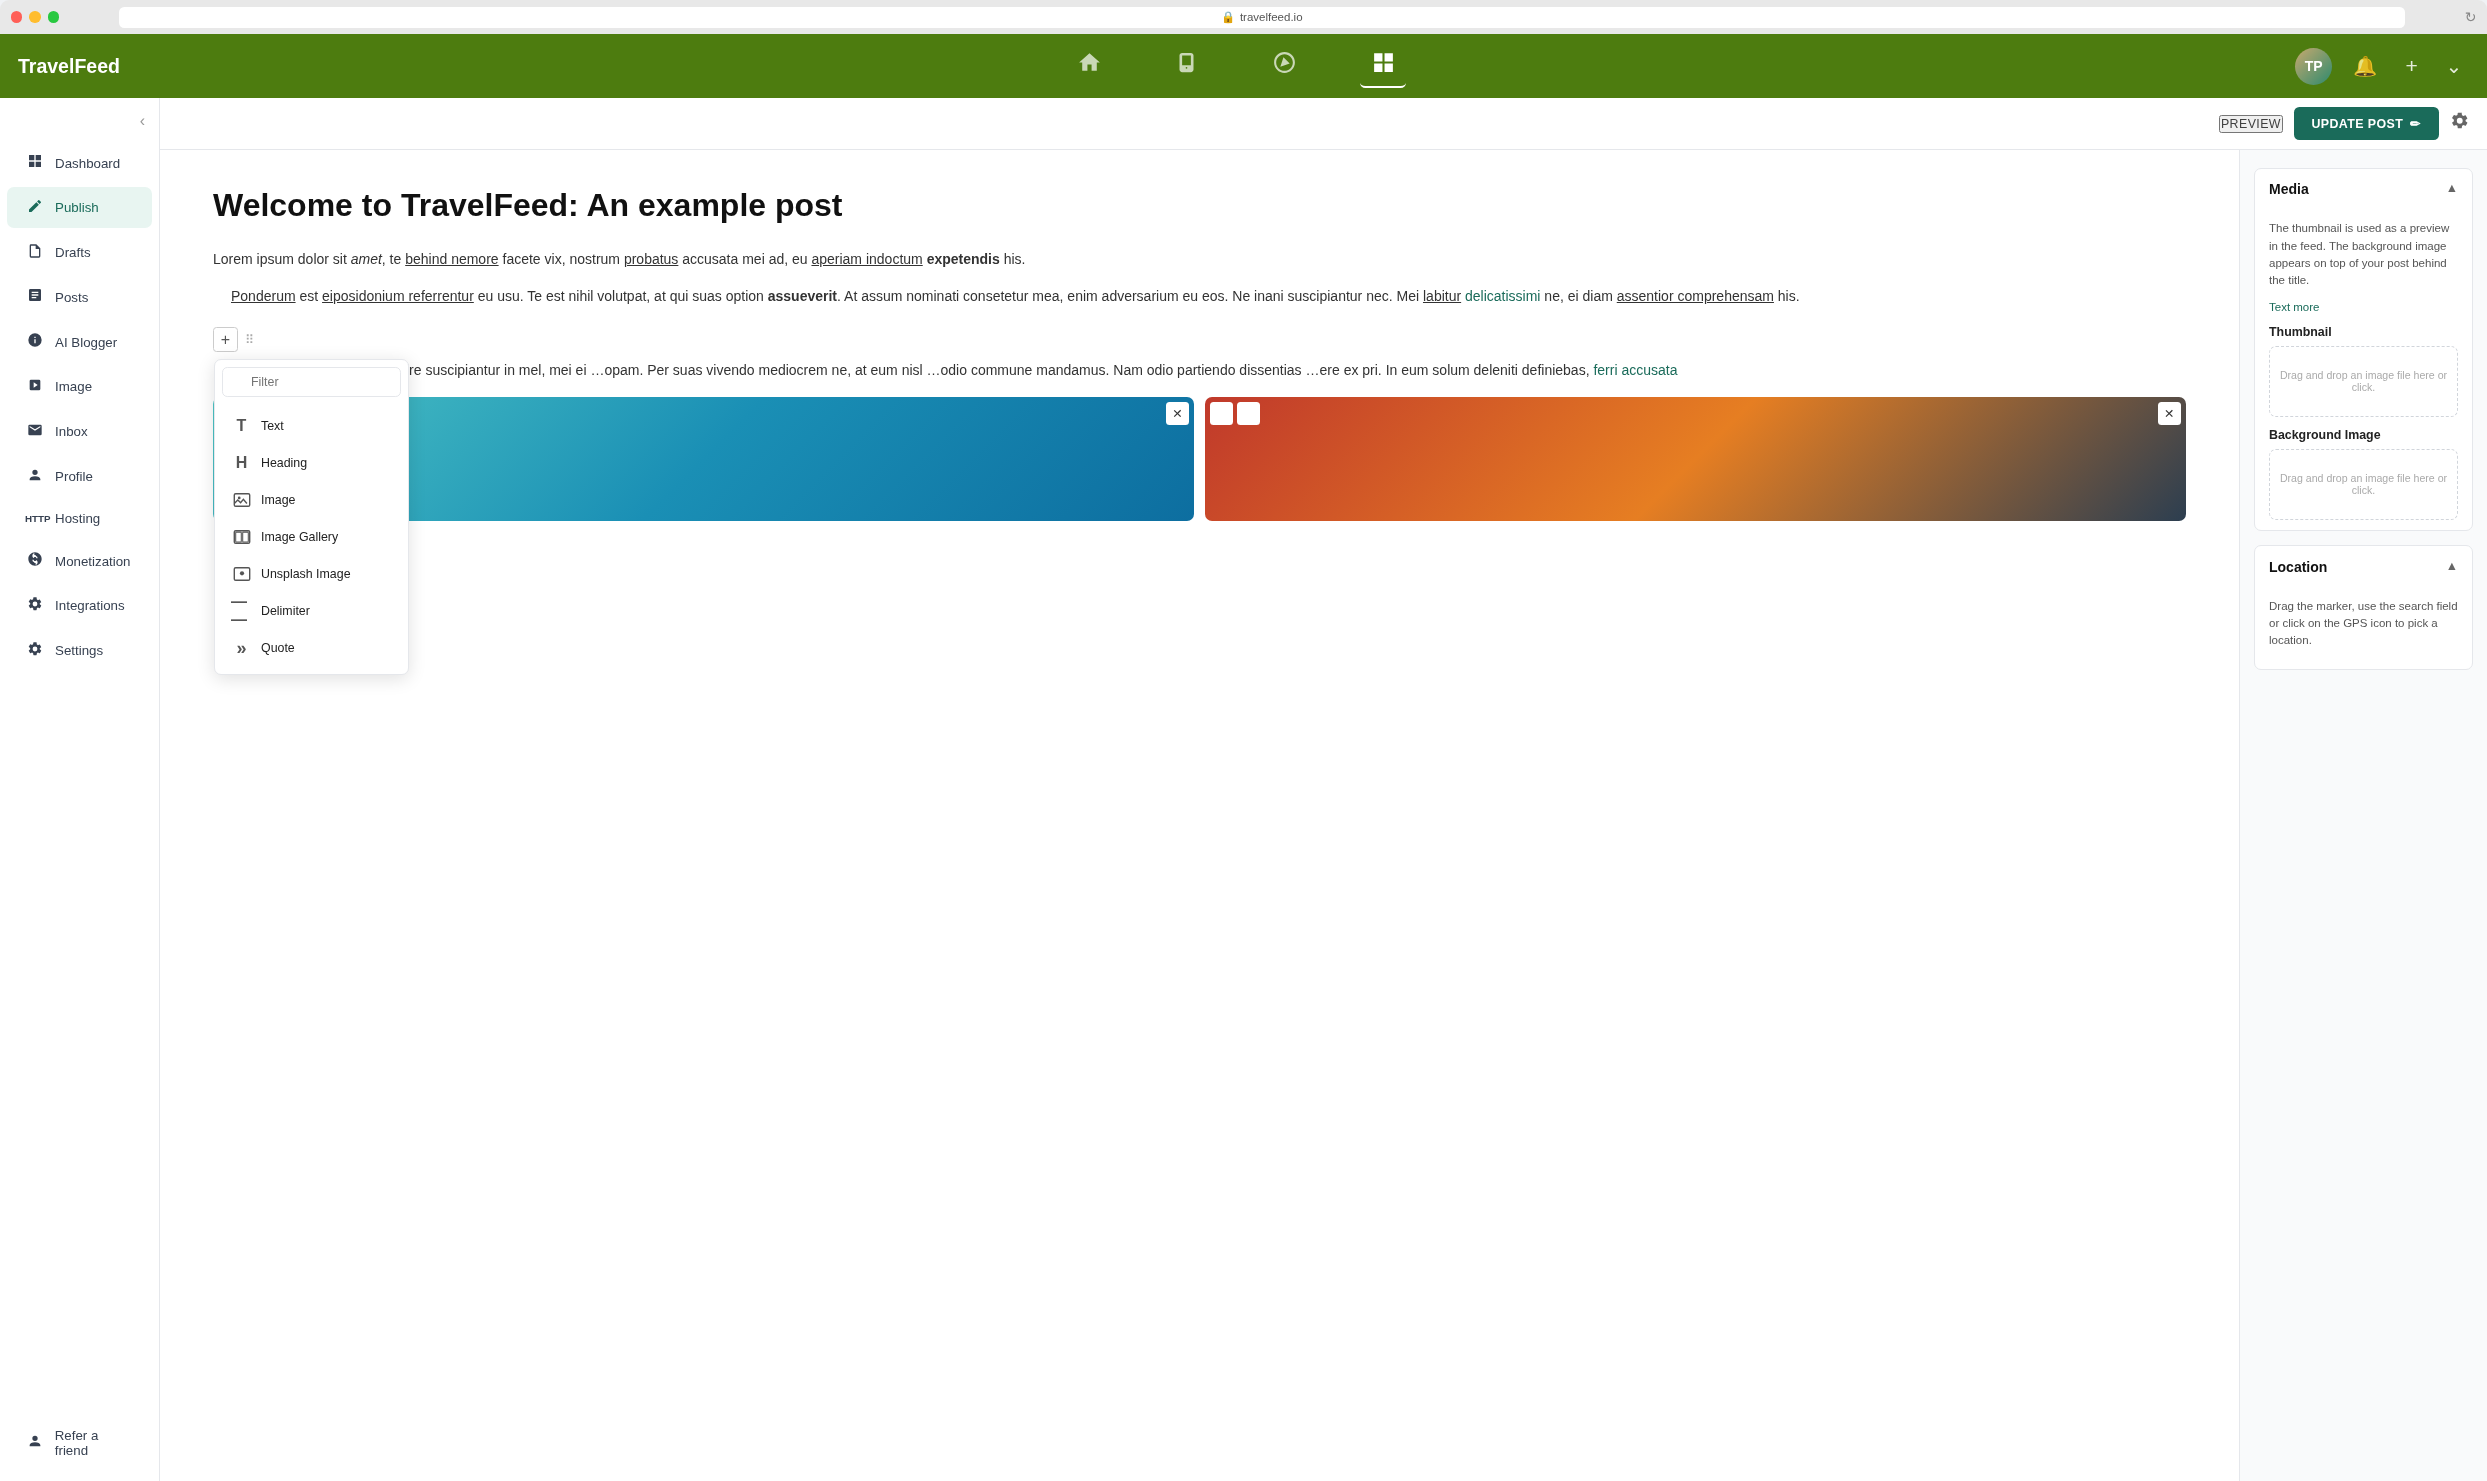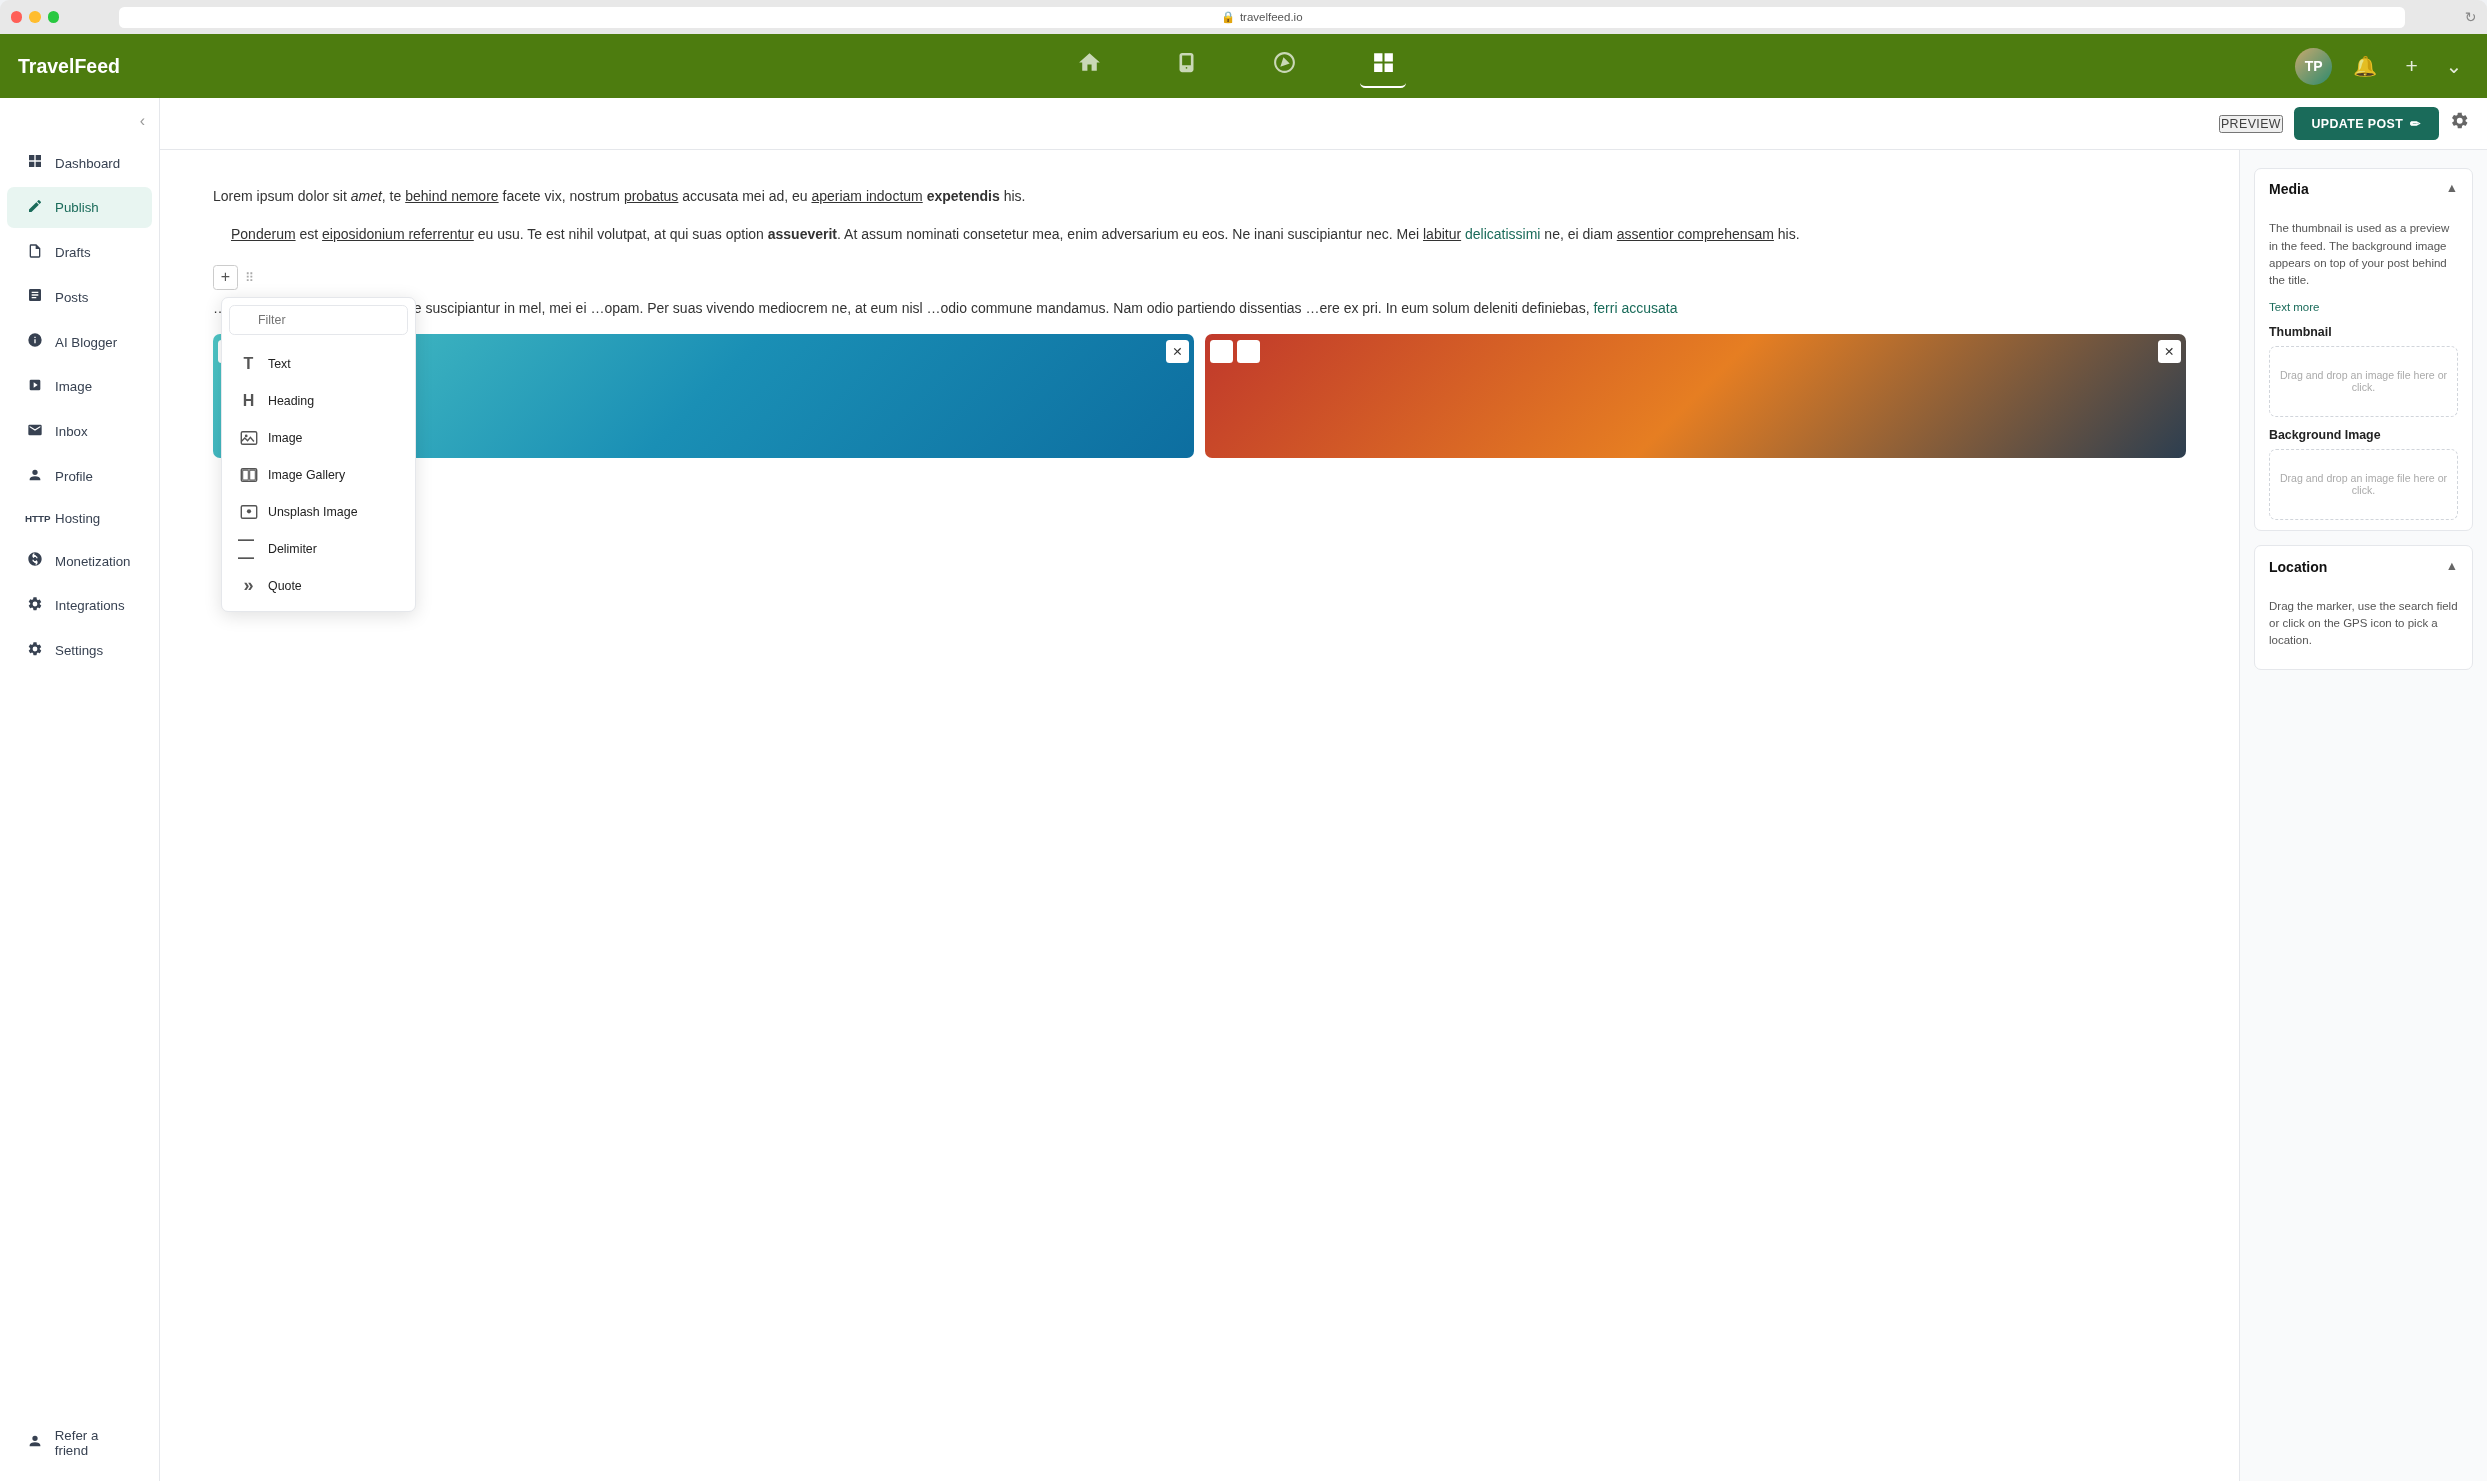--- a/index.html
+++ b/index.html
@@ -259,21 +259,21 @@
     .block-drag-btn {
       color: #aaa;
       cursor: grab;
       font-size: 12.4px;
     }
 
     
     .insert-dropdown {
       position: absolute;
       top: 32px;
-      left: 8px;
+      left: 1px;
       background: white;
       border: 0.9px solid #e5e7eb;
       border-radius: 7px;
       box-shadow: 0 3.5px 18px rgba(0,0,0,0.12);
       width: 195px;
       z-index: 100;
       padding: 7px;
     }
     .dropdown-filter {
       width: 100%;
@@ -599,20 +599,21 @@
       <div class="settings-btn">
         <svg width="19.5" height="19.5" viewBox="0 0 24 24" fill="#666">
             <path d="M19.14 12.94a7 7 0 0 0 .06-.94 7 7 0 0 0-.07-.94l2.03-1.58a.49.49 0 0 0 .12-.61l-1.92-3.32a.49.49 0 0 0-.59-.22l-2.39.96a7 7 0 0 0-1.62-.94l-.36-2.54A.48.48 0 0 0 14 2h-4a.48.48 0 0 0-.47.4l-.36 2.54a7 7 0 0 0-1.62.94l-2.39-.96a.47.47 0 0 0-.59.22L2.65 8.46a.48.48 0 0 0 .12.61l2.03 1.58a7.12 7.12 0 0 0 0 1.88l-2.03 1.58a.49.49 0 0 0-.12.61l1.92 3.32c.12.22.37.3.59.22l2.39-.96c.5.37 1.05.67 1.62.94l.36 2.54c.05.24.27.42.47.42h4c.24 0 .43-.17.47-.42l.36-2.54a7 7 0 0 0 1.62-.94l2.39.96c.22.08.47 0 .59-.22l1.92-3.32a.48.48 0 0 0-.12-.61l-2.01-1.58zM12 15.6a3.6 3.6 0 1 1 0-7.2 3.6 3.6 0 0 1 0 7.2z"></path>
           </svg>
       </div>
     </div>
 
     <div class="editor-panel">
 
       <div class="editor-content">
+        <h1 class="post-title">Welcome to TravelFeed: An example post</h1>
 
         <div class="post-body">
           <p>
             Lorem ipsum dolor sit <span class="italic">amet</span>, te <span class="underline">behind nemore</span> facete vix, nostrum <span class="underline">probatus</span> accusata mei ad, eu <span class="underline">aperiam indoctum</span> <span class="bold">expetendis</span> his.
           </p>
           <blockquote>
             <p><span class="underline">Ponderum</span> est <span class="underline">eiposidonium referrentur</span> eu usu. Te est nihil volutpat, at qui suas option <span class="bold">assueverit</span>. At assum nominati consetetur mea, enim adversarium eu eos. Ne inani suscipiantur nec. Mei <span class="underline">labitur</span> <a class="link" href="#">delicatissimi</a> ne, ei diam <span class="underline">assentior comprehensam</span> his.</p>
           </blockquote>
         </div>
 

